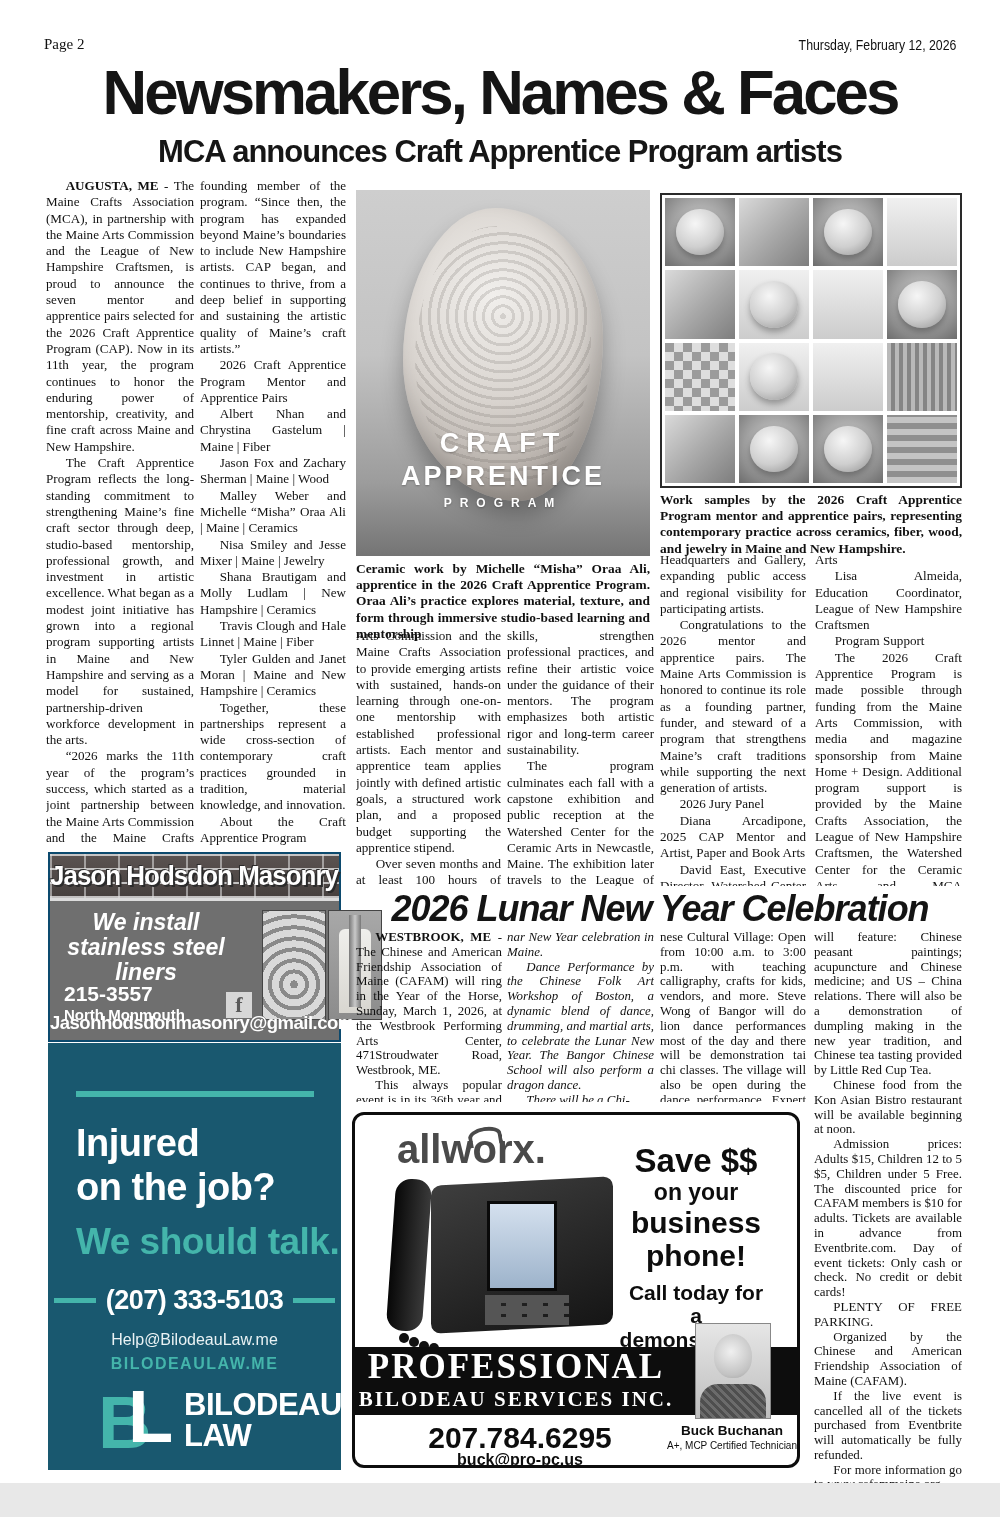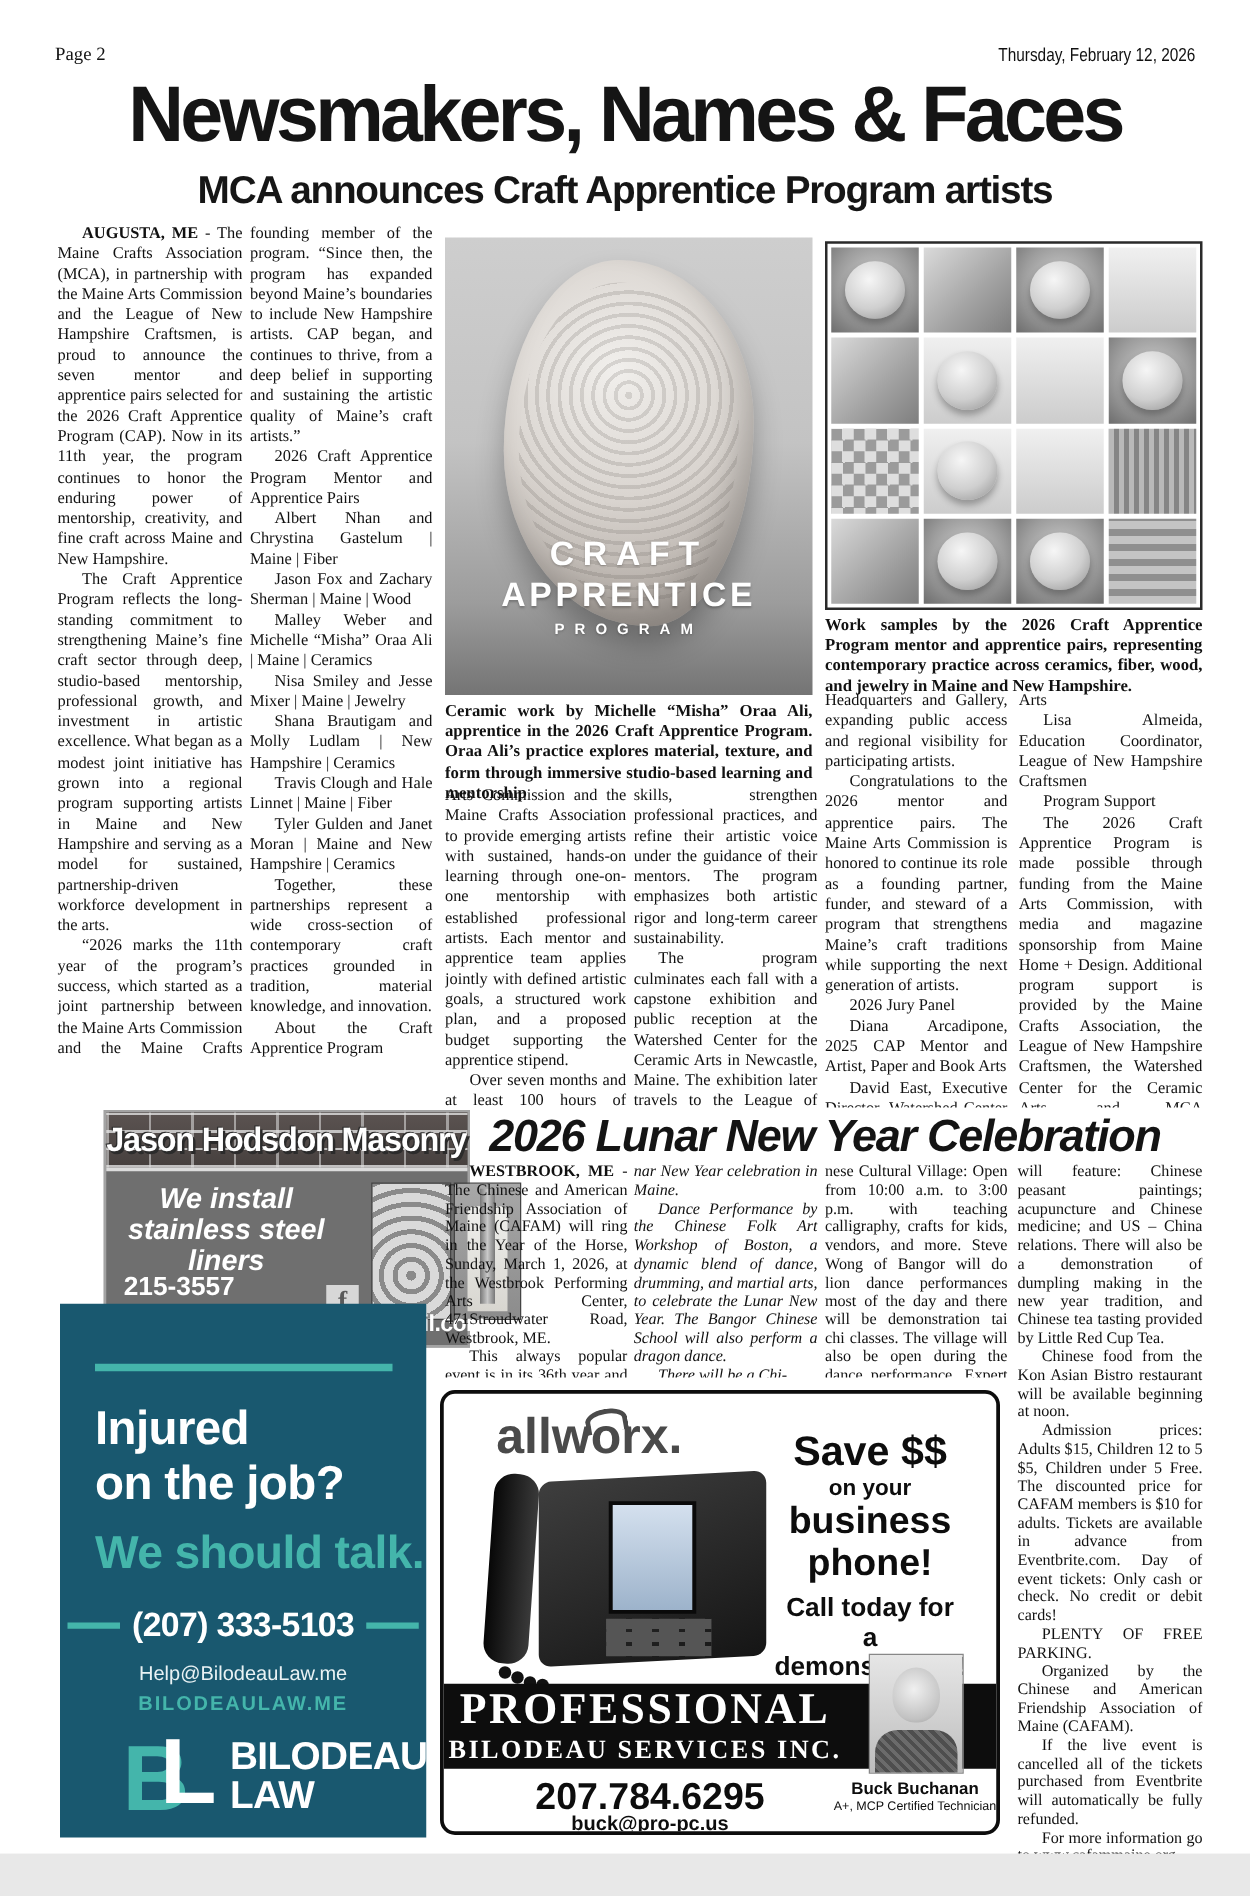--- a/index.html
+++ b/index.html
@@ -68,23 +68,23 @@
   .p-diag  { background:linear-gradient(135deg,#dadada 0%,#a6a6a6 55%,#7e7e7e 100%); }
   .p-vstripe { background:repeating-linear-gradient(90deg,#b9b9b9 0 4px,#858585 4px 8px); }
   .p-hstripe { background:repeating-linear-gradient(0deg,#c4c4c4 0 6px,#8f8f8f 6px 12px); }
   .p-checker { background-image:repeating-conic-gradient(#dedede 0% 25%, #9b9b9b 0% 50%); background-size:18px 18px; }
   .obj::after { content:""; position:absolute; inset:16%;
           border-radius:50%;
           background:radial-gradient(circle at 40% 32%, #f6f6f6 0%, #cfcfcf 55%, #8d8d8d 100%);
           box-shadow:0 4px 6px rgba(0,0,0,.3); }
 
   
-  .masonry { left:48px; top:888px; width:293px; height:190px; box-sizing:border-box;
-             border:2px solid #a3a3a3; background:#6f6f6f;
-             font-family:"Liberation Sans", sans-serif; color:#fff;margin-left:35px; }
+  .masonry { left:48px; top:852px; width:293px; height:190px; box-sizing:border-box;
+             border:2px solid #0c4a6e; background:#6f6f6f;
+             font-family:"Liberation Sans", sans-serif; color:#fff; }
   .masonry-head { position:absolute; left:0; right:0; top:0; height:44px;
              background:
                repeating-linear-gradient(0deg, rgba(225,225,225,.8) 0 2px, transparent 2px 14px),
                repeating-linear-gradient(90deg, rgba(225,225,225,.55) 0 2px, transparent 2px 34px),
                linear-gradient(180deg,#5b5351,#46403e);
              border-bottom:3px solid #dcdcdc;
              display:flex; align-items:center; justify-content:center; }
   .masonry-head span { font-size:27px; font-weight:800; letter-spacing:-1px;
              transform:scaleX(.96); white-space:nowrap;
              text-shadow:2px 2px 0 #2b2b2b, -1px -1px 0 #2b2b2b; }
@@ -141,21 +141,21 @@
         background:#fff; border:3px solid #0d0d0d; border-radius:12px; overflow:hidden;
         font-family:"Liberation Sans", sans-serif; color:#0d0d0d; }
   .aw-logo { position:absolute; left:42px; top:12px; font-size:40px; font-weight:800;
         color:#4a4a4a; letter-spacing:0; }
   .oarc { position:relative; display:inline-block; }
   .oarc::after { content:""; position:absolute; left:-5px; right:-5px; top:0px; height:15px;
         border:4px solid #4a4a4a; border-bottom:none; border-radius:50% 50% 0 0;
         transform:rotate(-10deg); }
   .aw-save { position:absolute; right:16px; top:28px; width:170px; text-align:center; line-height:1.12; }
   .aw-save .s1 { font-size:33px; font-weight:800; }
-  .aw-save .s2 { font-size:18px; font-weight:700; }
+  .aw-save .s2 { font-size:23px; font-weight:700; }
   .aw-save .s3 { font-size:30px; font-weight:800; }
   .aw-save .s4 { font-size:30px; font-weight:800; }
   .aw-save .s5 { font-size:21px; font-weight:800; margin-top:8px; }
   .aw-save .s6 { font-size:21px; font-weight:800; }
   .aw-phone-img { position:absolute; left:14px; top:52px; width:252px; height:172px; }
   .ph-hand { position:absolute; left:22px; top:12px; width:36px; height:152px;
         background:linear-gradient(90deg,#070707,#3a3a3a); border-radius:16px; transform:rotate(4deg); }
   .ph-base { position:absolute; left:62px; top:14px; width:182px; height:148px;
         background:linear-gradient(160deg,#3e3e3e,#151515); border-radius:10px; transform:skewY(-3deg); }
   .ph-screen { position:absolute; left:118px; top:34px; width:64px; height:84px;

